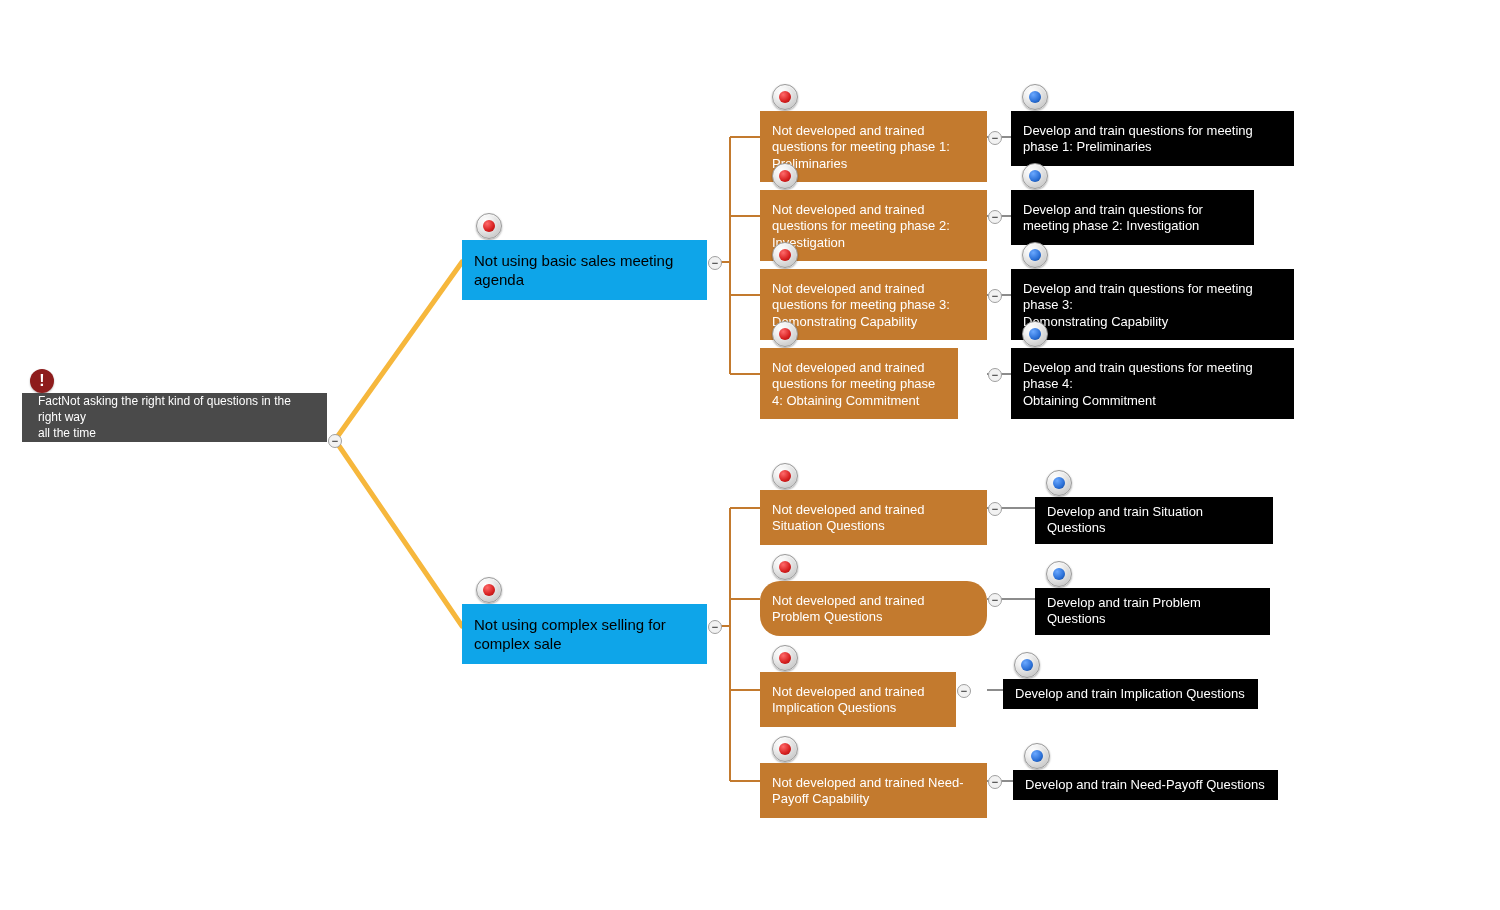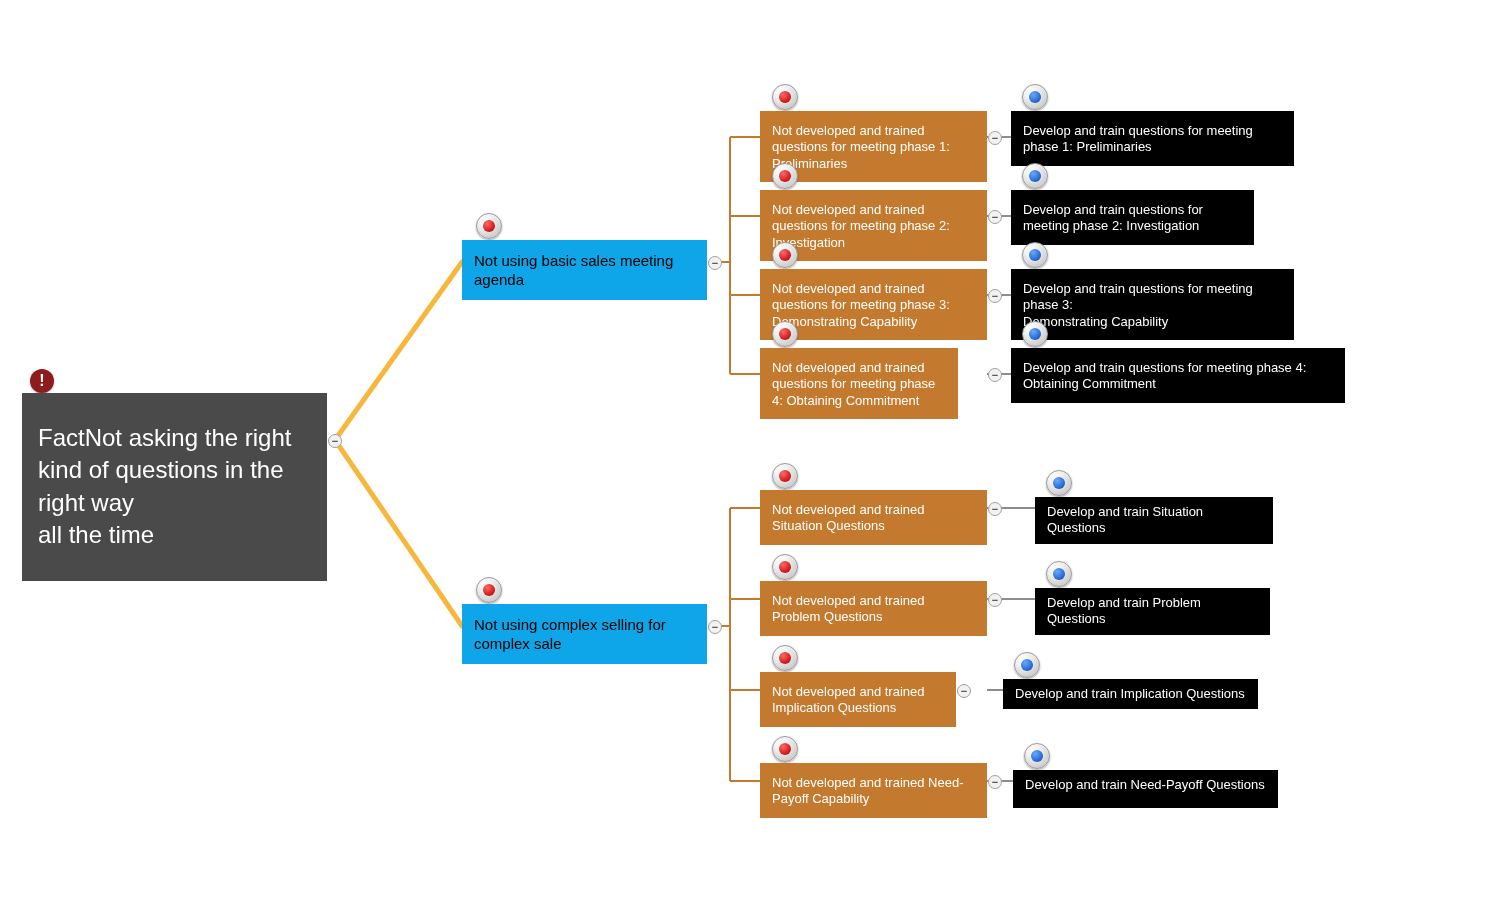--- a/index.html
+++ b/index.html
@@ -15,23 +15,23 @@
   .node {
     position: absolute;
     box-sizing: border-box;
     padding: 12px 12px 10px 12px;
     color: #ffffff;
     line-height: 1.25;
   }
   .root {
     background: #4a4a4a;
     color: #ffffff;
-    font-size: 24px;
+    font-size: 12px;
     line-height: 1.35;
-    padding: 29px 16px;
+    padding: 0 16px;
   }
   .level2 {
     background: #0ea5e9;
     color: #000000;
     font-size: 15px;
   }
   .level3 {
     background: #c37a2e;
     color: #ffffff;
     font-size: 13px;
@@ -202,21 +202,21 @@
 <div class="badge" style="left:772px; top:321px;">
     <div class="dot-red"></div>
   </div>
 <div class="node level3" style="left:760px; top:348px; width:198px;">
   <span>Not developed and trained questions for meeting phase 4: Obtaining Commitment</span>
 </div>
 <div class="collapse" style="left:988px; top:368px;">−</div>
 <div class="badge" style="left:1022px; top:321px;">
     <div class="dot-blue"></div>
   </div>
-<div class="node level4" style="left:1011px; top:348px; width:334px;">
+<div class="node level4" style="left:1011px; top:348px; width:283px;">
   <span>Develop and train questions for meeting phase 4:<br>Obtaining Commitment</span>
 </div>
 
 <div class="badge" style="left:476px; top:577px;">
     <div class="dot-red"></div>
   </div>
 <div class="node level2" style="left:462px; top:604px; width:245px;">
   <span>Not using complex selling for complex sale</span>
 </div>
 <div class="collapse" style="left:708px; top:620px;">−</div>
@@ -231,21 +231,21 @@
 <div class="badge" style="left:1046px; top:470px;">
     <div class="dot-blue"></div>
   </div>
 <div class="node level4" style="left:1035px; top:497px; width:238px; padding-top:7px; padding-bottom:7px;">
   <span>Develop and train Situation Questions</span>
 </div>
 
 <div class="badge" style="left:772px; top:554px;">
     <div class="dot-red"></div>
   </div>
-<div class="node level3" style="left:760px; top:581px; width:227px;">
+<div class="node level3" style="left:760px; top:581px; width:227px;border-radius:20px;">
   <span>Not developed and trained Problem Questions</span>
 </div>
 <div class="collapse" style="left:988px; top:593px;">−</div>
 <div class="badge" style="left:1046px; top:561px;">
     <div class="dot-blue"></div>
   </div>
 <div class="node level4" style="left:1035px; top:588px; width:235px; padding-top:7px; padding-bottom:7px;">
   <span>Develop and train Problem Questions</span>
 </div>
 
@@ -266,15 +266,15 @@
 <div class="badge" style="left:772px; top:736px;">
     <div class="dot-red"></div>
   </div>
 <div class="node level3" style="left:760px; top:763px; width:227px;">
   <span>Not developed and trained Need-Payoff Capability</span>
 </div>
 <div class="collapse" style="left:988px; top:775px;">−</div>
 <div class="badge" style="left:1024px; top:743px;">
     <div class="dot-blue"></div>
   </div>
-<div class="node level4" style="left:1013px; top:770px; width:265px; padding-top:7px; padding-bottom:15px;">
+<div class="node level4" style="left:1013px; top:770px; width:265px; padding-top:7px; padding-bottom:7px;">
   <span>Develop and train Need-Payoff Questions</span>
 </div>
 
 </body></html>

